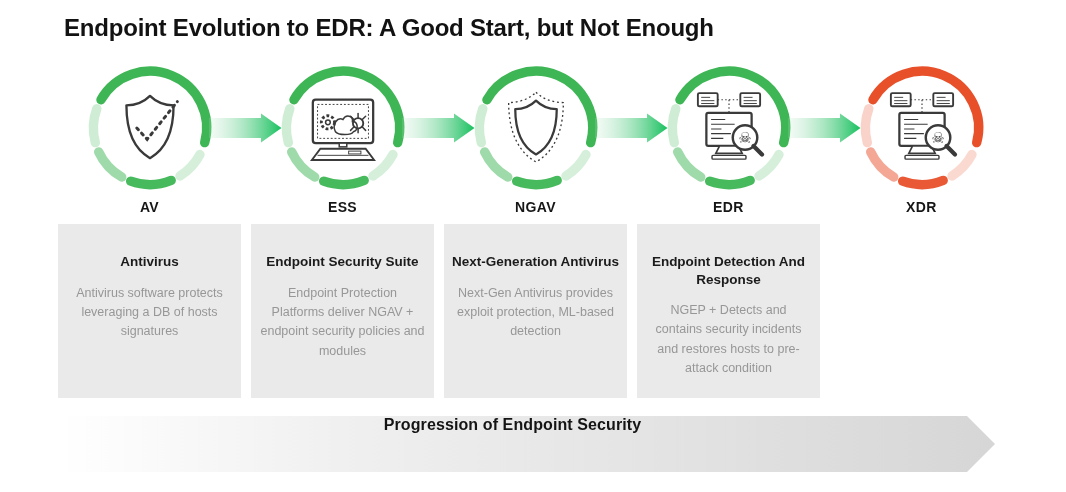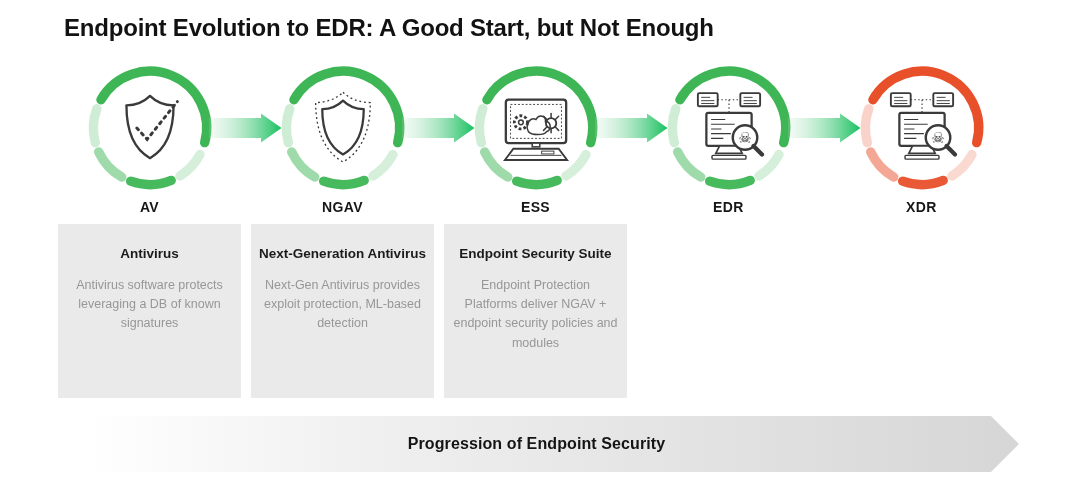--- a/index.html
+++ b/index.html
@@ -12,30 +12,30 @@
     color:#121212;letter-spacing:-0.2px;white-space:nowrap;
   }
   .stages{position:absolute;left:58px;top:62px;display:flex;gap:10px;}
   .stage{width:183px;display:flex;flex-direction:column;align-items:center;}
   .ring{width:132px;height:132px;display:block;color:#3eb655;}
   .stage-label{margin-top:5px;font-size:14px;font-weight:800;color:#161616;letter-spacing:.4px;}
   .stage-card{
     margin-top:9px;width:183px;height:174px;background:#eaeaea;
     box-sizing:border-box;padding:17px 8px 10px;text-align:center;
   }
-  .card-heading{font-size:13.5px;font-weight:800;color:#1b1b1b;line-height:1.3;margin:4px 0 13px;}
+  .card-heading{font-size:13.5px;font-weight:800;color:#1b1b1b;line-height:1.3;margin:12px 0 13px;}
   .card-desc{font-size:12.5px;color:#979797;line-height:1.55;margin:0 auto;max-width:165px;}
   .connector{position:absolute;top:113px;width:73px;height:30px;}
   .connector svg{display:block;width:100%;height:100%;}
   .c1{left:209px}.c2{left:402px}.c3{left:595px}.c4{left:788px}
   .footer-arrow{
-    position:absolute;left:82px;top:416px;width:937px;height:56px;
+    position:absolute;left:58px;top:416px;width:937px;height:56px;
     background:linear-gradient(90deg,#ffffff 0%,#f0f0f0 30%,#d6d6d6 100%);
     clip-path:polygon(0 0,calc(100% - 28px) 0,100% 50%,calc(100% - 28px) 100%,0 100%);
-    display:flex;align-items:center;justify-content:center;
+    display:flex;justify-content:center;
   }
   .footer-label{font-size:16px;font-weight:800;color:#141414;margin-right:28px;letter-spacing:.1px;}
   .defs-holder{position:absolute;width:0;height:0;overflow:hidden;}
   .icon-stroke{stroke:#3a3a3a;fill:none;}
 </style>
 </head>
 <body>
 
 <div class="canvas">
 
@@ -61,34 +61,21 @@
 
     <div class="stage">
       <svg class="ring" viewBox="0 0 140 140" style="color: rgb(62, 182, 85);">
         <use href="#ring-template"></use>
         <path d="M70 36 C77 43 87 46 95 46 C95 72 88 92 70 102 C52 92 45 72 45 46 C53 46 63 43 70 36 Z" fill="#fff" stroke="#3a3a3a" stroke-width="2.5" stroke-linejoin="round"></path>
         <path d="M56 70 L67 82 L99 42" class="icon-stroke" stroke-width="3.2" stroke-dasharray="2.5 5" stroke-linecap="round"></path>
       </svg>
       <div class="stage-label">AV</div>
       <div class="stage-card">
         <p class="card-heading">Antivirus</p>
-        <p class="card-desc">Antivirus software protects leveraging a DB of known signatures</p>
-      </div>
-    </div>
-
-    <div class="stage">
-      <svg class="ring" viewBox="0 0 140 140" style="color: rgb(62, 182, 85);">
-        <use href="#ring-template"></use>
-        <path d="M70 32 C78 40 89 43 99 43 C99 72 90 95 70 106 C50 95 41 72 41 43 C51 43 62 40 70 32 Z" class="icon-stroke" stroke-width="1.4" stroke-dasharray="2 3"></path>
-        <path d="M70 41 C76 47 85 50 92 50 C92 72 86 89 70 98 C54 89 48 72 48 50 C55 50 64 47 70 41 Z" fill="#fff" stroke="#3a3a3a" stroke-width="2.4" stroke-linejoin="round"></path>
-      </svg>
-      <div class="stage-label">NGAV</div>
-      <div class="stage-card">
-        <p class="card-heading">Next-Generation Antivirus</p>
-        <p class="card-desc">Next-Gen Antivirus provides exploit protection, ML-based detection</p>
+        <p class="card-desc">Antivirus software protects leveraging a DB of hosts signatures</p>
       </div>
     </div>
 
     <div class="stage">
       <svg class="ring" viewBox="0 0 140 140" style="color: rgb(62, 182, 85);">
         <use href="#ring-template"></use>
         <rect x="38" y="40" width="64" height="46" rx="3" fill="#fff" stroke="#3a3a3a" stroke-width="2.4"></rect>
         <rect x="43" y="45" width="54" height="36" class="icon-stroke" stroke-width="1" stroke-dasharray="2 2"></rect>
         <circle cx="54" cy="64" r="7" class="icon-stroke" stroke-width="3" stroke-dasharray="3 2.2"></circle>
         <circle cx="54" cy="64" r="2.5" class="icon-stroke" stroke-width="1.6"></circle>
@@ -110,37 +97,54 @@
       <div class="stage-label">ESS</div>
       <div class="stage-card">
         <p class="card-heading">Endpoint Security Suite</p>
         <p class="card-desc">Endpoint Protection Platforms deliver NGAV + endpoint security policies and modules</p>
       </div>
     </div>
 
     <div class="stage">
       <svg class="ring" viewBox="0 0 140 140" style="color: rgb(62, 182, 85);">
         <use href="#ring-template"></use>
+        <path d="M70 32 C78 40 89 43 99 43 C99 72 90 95 70 106 C50 95 41 72 41 43 C51 43 62 40 70 32 Z" class="icon-stroke" stroke-width="1.4" stroke-dasharray="2 3"></path>
+        <path d="M70 41 C76 47 85 50 92 50 C92 72 86 89 70 98 C54 89 48 72 48 50 C55 50 64 47 70 41 Z" fill="#fff" stroke="#3a3a3a" stroke-width="2.4" stroke-linejoin="round"></path>
+      </svg>
+      <div class="stage-label">NGAV</div>
+      <div class="stage-card">
+        <p class="card-heading">Next-Generation Antivirus</p>
+        <p class="card-desc">Next-Gen Antivirus provides exploit protection, ML-based detection</p>
+      </div>
+    </div>
+
+    <div class="stage">
+      <svg class="ring" viewBox="0 0 140 140" style="color: rgb(62, 182, 85);">
+        <use href="#ring-template"></use>
         <g>
           <rect x="37" y="33" width="21" height="14" rx="1.5" fill="#fff" stroke="#3a3a3a" stroke-width="2"></rect>
           <path d="M40.5 37.5 H50 M40.5 41 H54.5 M40.5 44 H54.5" class="icon-stroke" stroke-width="1"></path>
           <rect x="82" y="33" width="21" height="14" rx="1.5" fill="#fff" stroke="#3a3a3a" stroke-width="2"></rect>
           <path d="M85.5 37.5 H95 M85.5 41 H99.5 M85.5 44 H99.5" class="icon-stroke" stroke-width="1"></path>
           <path d="M58 40 H82" class="icon-stroke" stroke-width="1.2" stroke-dasharray="1.5 2.5"></path>
           <path d="M70 40 V54" class="icon-stroke" stroke-width="1.2" stroke-dasharray="1.5 2.5"></path>
           <rect x="46" y="54" width="48" height="35" rx="2" fill="#fff" stroke="#3a3a3a" stroke-width="2.4"></rect>
           <path d="M51 61 H66 M51 66 H76 M51 71 H62 M51 76 H72 M51 81 H64" class="icon-stroke" stroke-width="1.2"></path>
           <path d="M60 89 L80 89 L84 97 L56 97 Z" fill="#fff" stroke="#3a3a3a" stroke-width="1.8"></path>
           <rect x="52" y="99" width="36" height="4" rx="1" fill="#fff" stroke="#3a3a3a" stroke-width="1.5"></rect>
           <circle cx="87" cy="80" r="13" fill="#fff" stroke="#3a3a3a" stroke-width="2.6"></circle>
           <path d="M96 89 L105 98" class="icon-stroke" stroke-width="4.5" stroke-linecap="round"></path>
           <text x="87" y="86" font-size="16" text-anchor="middle" fill="#3a3a3a" font-family="DejaVu Sans, sans-serif">☠</text>
         </g>
       </svg>
       <div class="stage-label">EDR</div>
+      <div class="stage-card">
+        <p class="card-heading">Endpoint Detection And Response</p>
+        <p class="card-desc">NGEP + Detects and contains security incidents and restores hosts to pre-attack condition</p>
+      </div>
     </div>
 
     <div class="stage">
       <svg class="ring" viewBox="0 0 140 140" style="color: rgb(232, 80, 42);">
         <use href="#ring-template"></use>
         <g>
           <rect x="37" y="33" width="21" height="14" rx="1.5" fill="#fff" stroke="#3a3a3a" stroke-width="2"></rect>
           <path d="M40.5 37.5 H50 M40.5 41 H54.5 M40.5 44 H54.5" class="icon-stroke" stroke-width="1"></path>
           <rect x="82" y="33" width="21" height="14" rx="1.5" fill="#fff" stroke="#3a3a3a" stroke-width="2"></rect>
           <path d="M85.5 37.5 H95 M85.5 41 H99.5 M85.5 44 H99.5" class="icon-stroke" stroke-width="1"></path>

